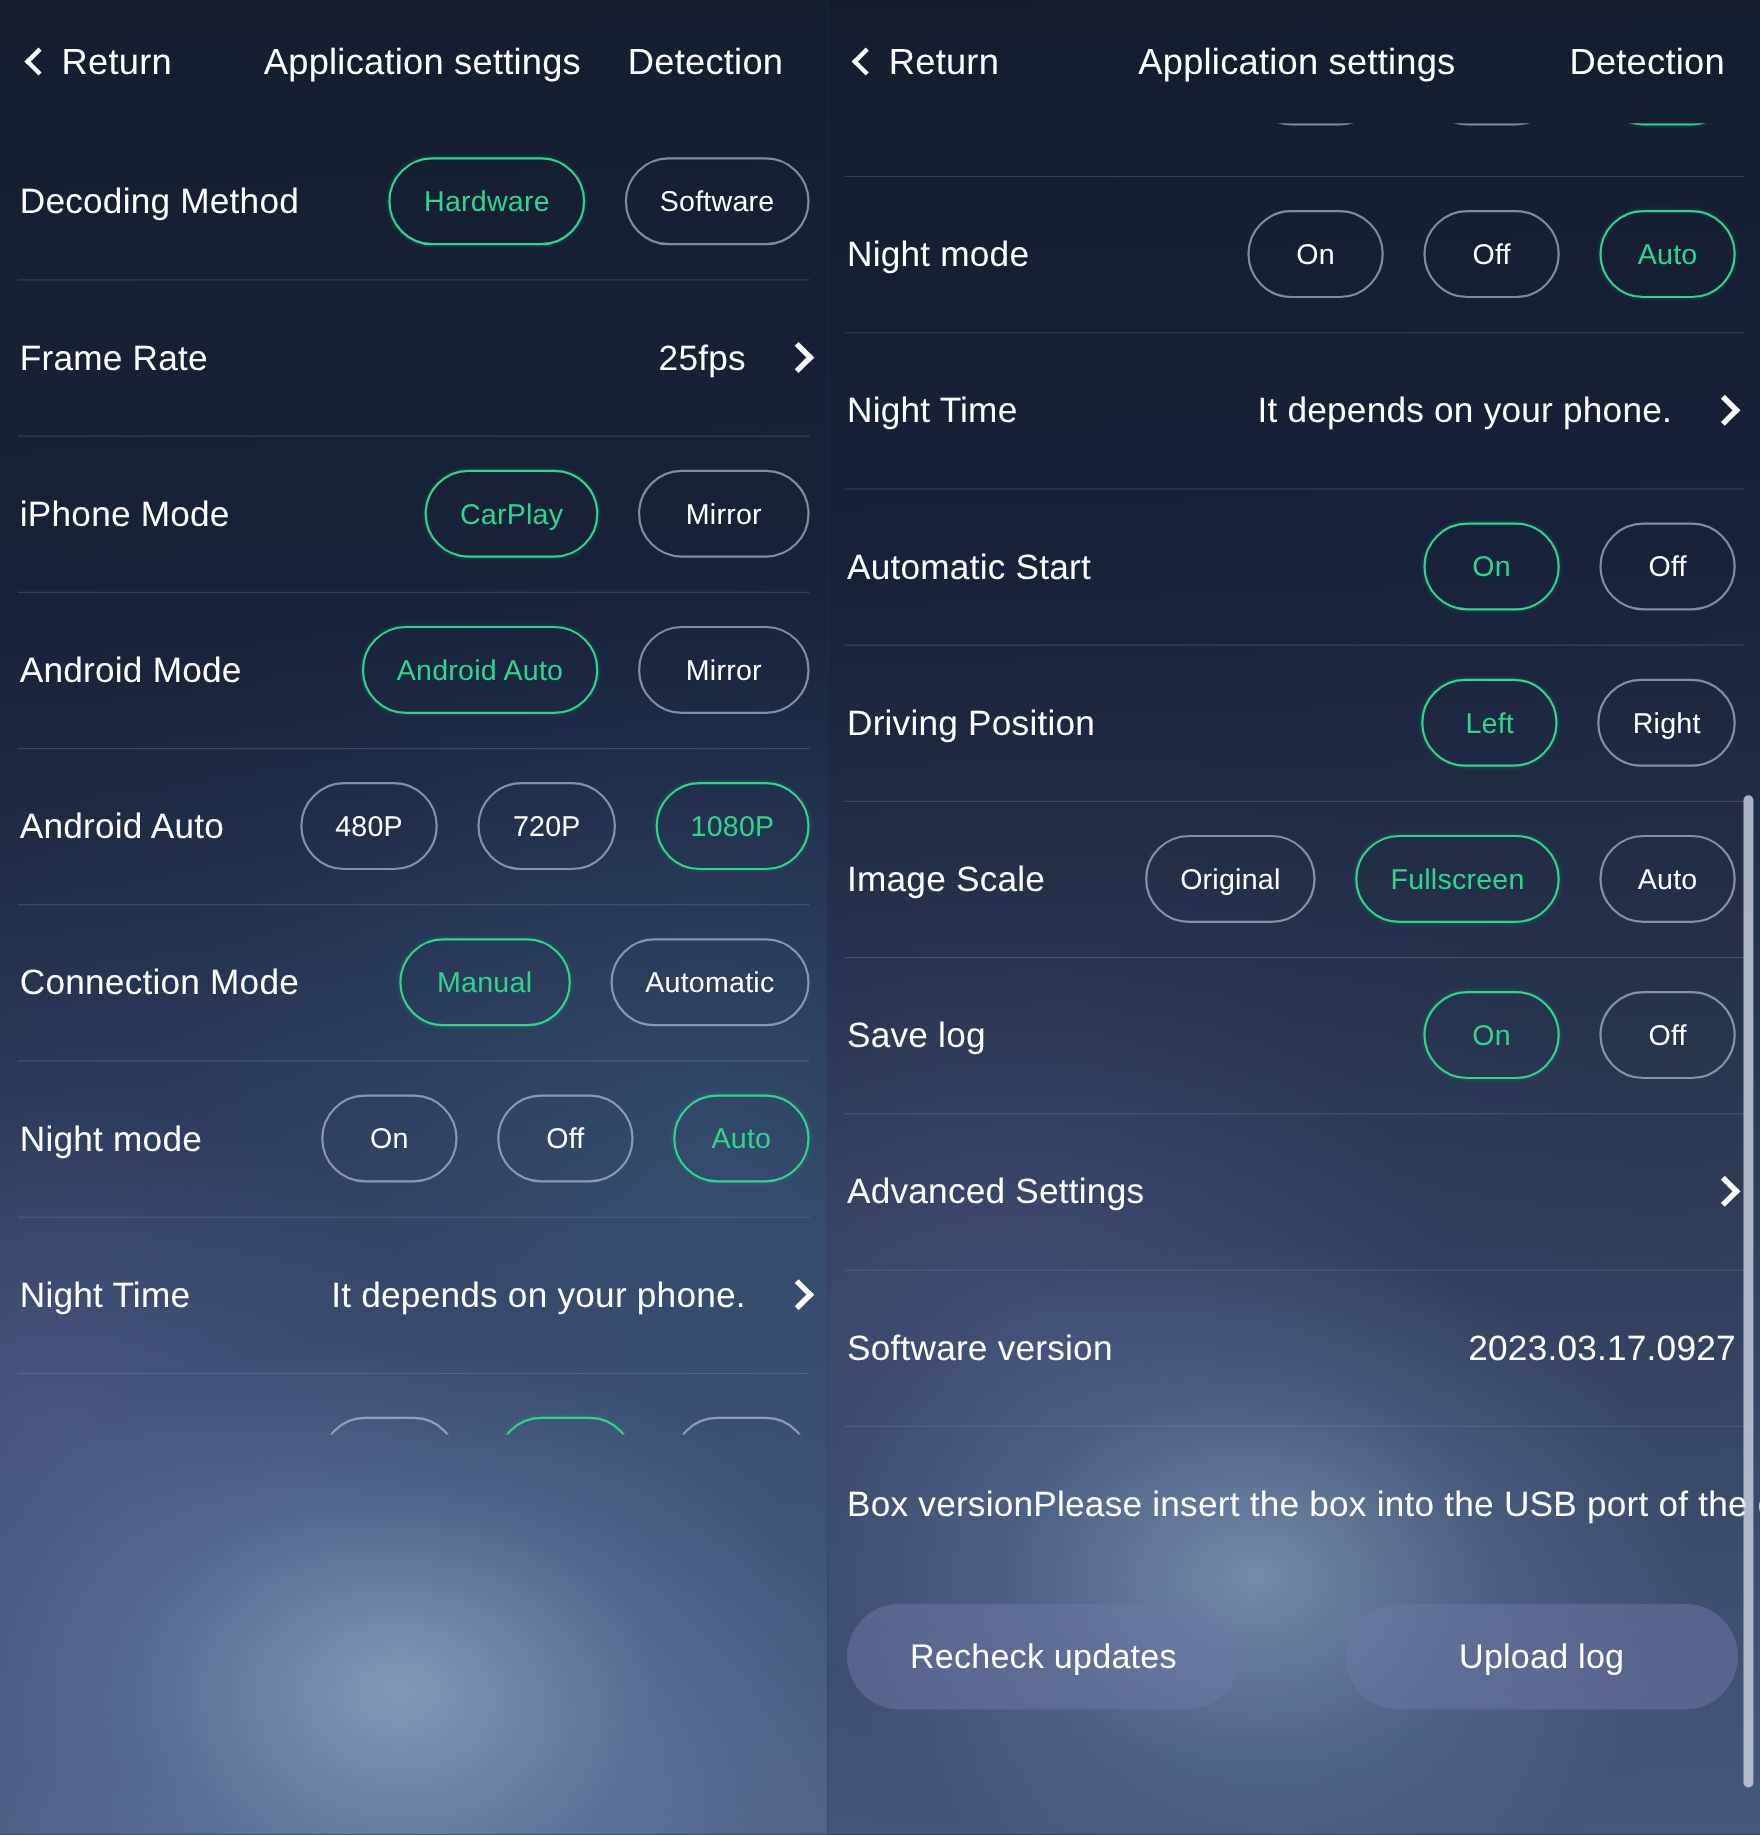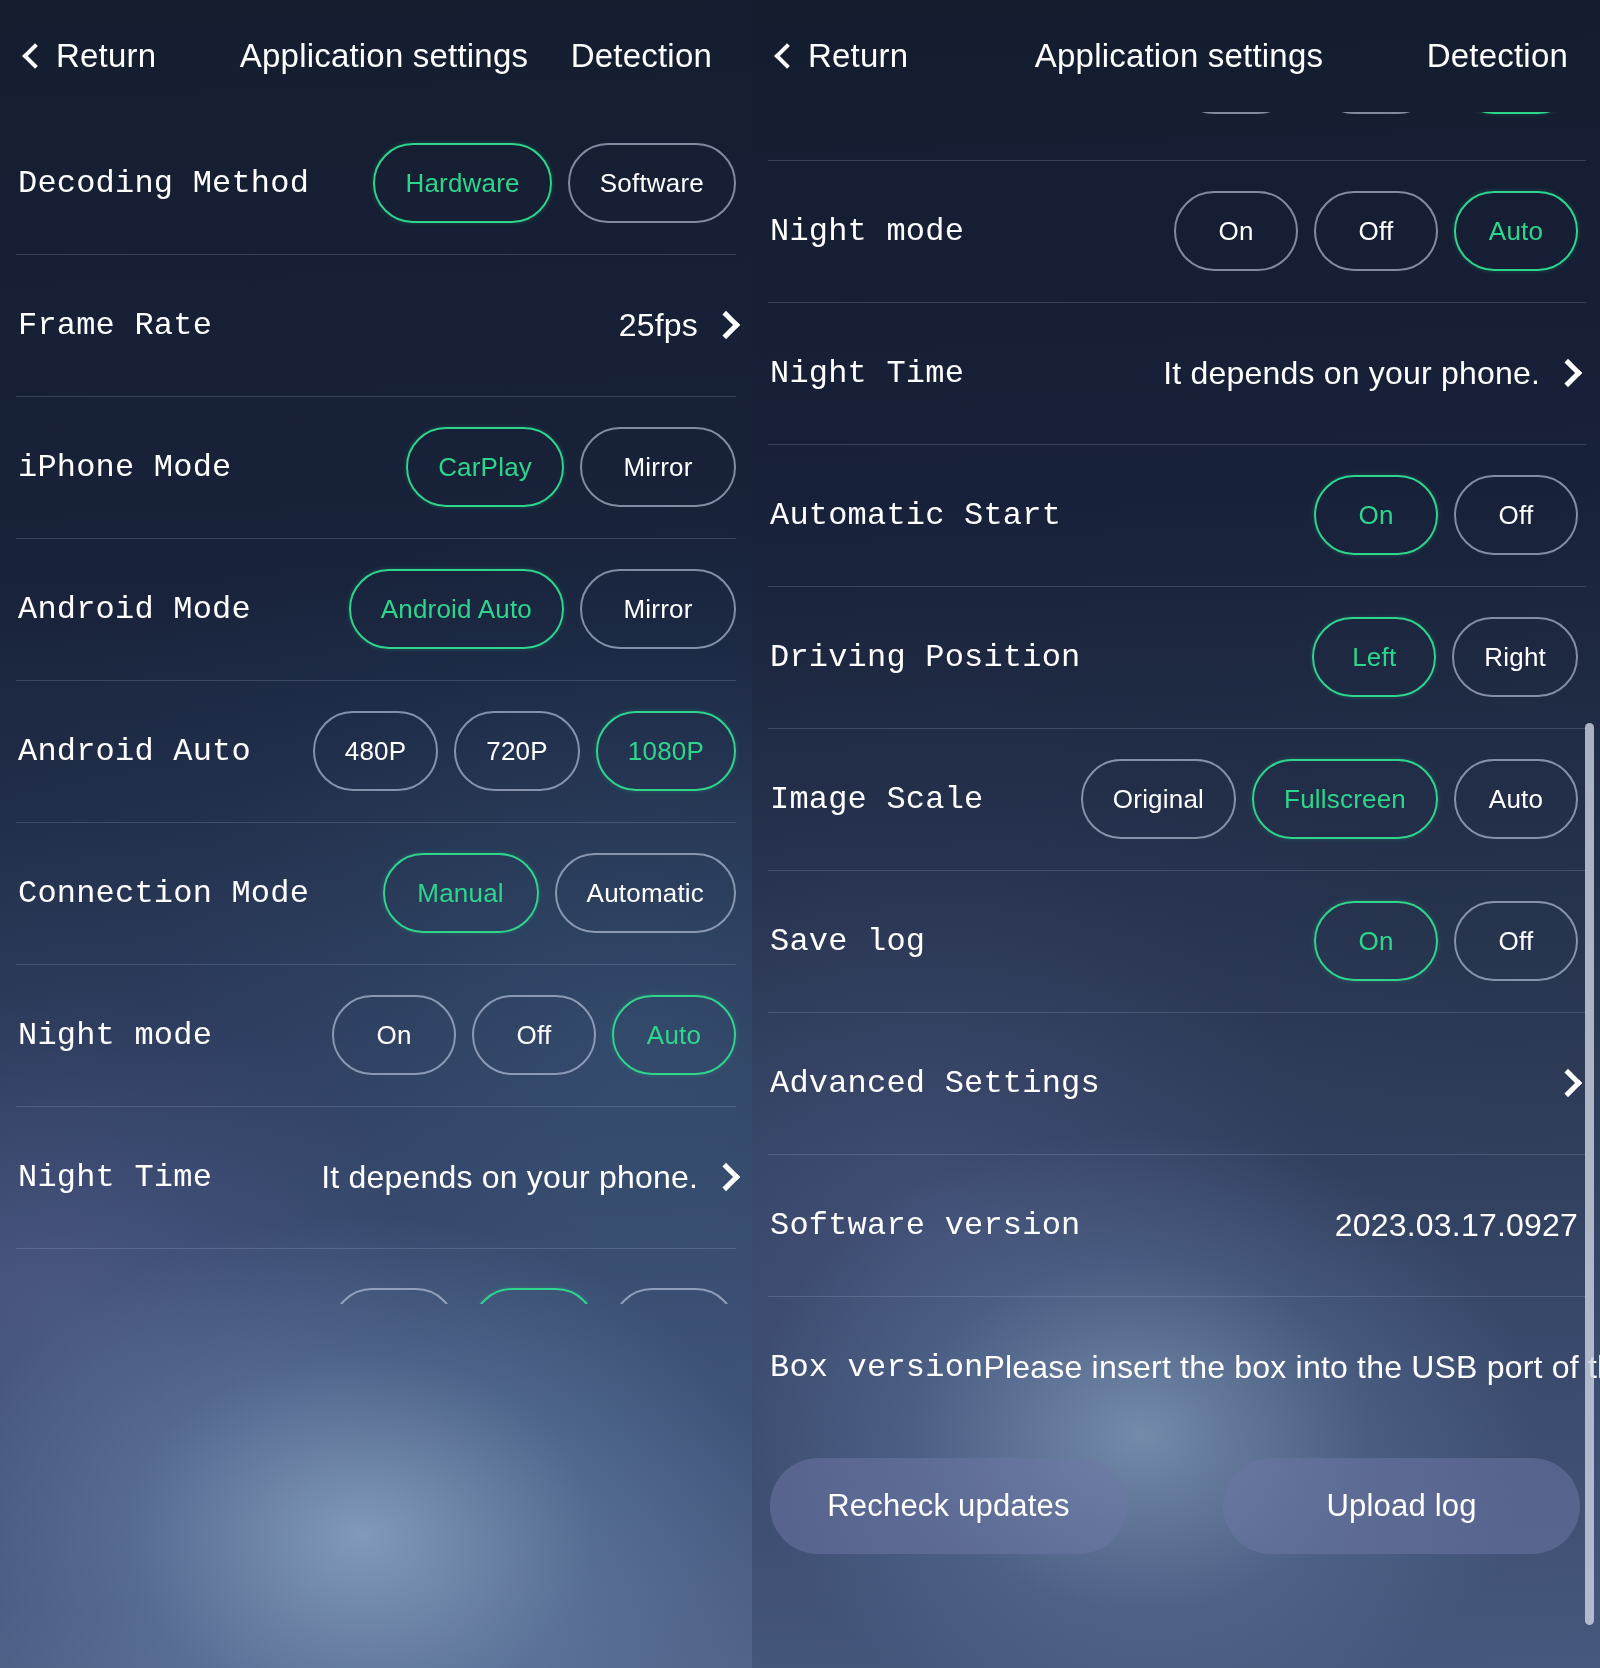--- a/index.html
+++ b/index.html
@@ -125,28 +125,27 @@
   .panel-right .row { padding: 0 22px 0 18px; }
   .panel-right .row + .row::before { left: 16px; right: 14px; }
 
   .row-label {
     font-size: 32px;
     letter-spacing: .2px;
     white-space: nowrap;
     display: flex;
     align-items: center;
     gap: 18px;
-    font-family: Liberation Mono, monospace;
   }
 
   .row-right {
     margin-left: auto;
     display: flex;
     align-items: center;
-    gap: 16px;
+    gap: 36px;
     white-space: nowrap;
   }
 
   
   .pill {
     border: 2px solid rgba(196,205,228,0.62);
     border-radius: 46px;
     color: #ffffff;
     font-size: 26px;
     letter-spacing: .2px;

